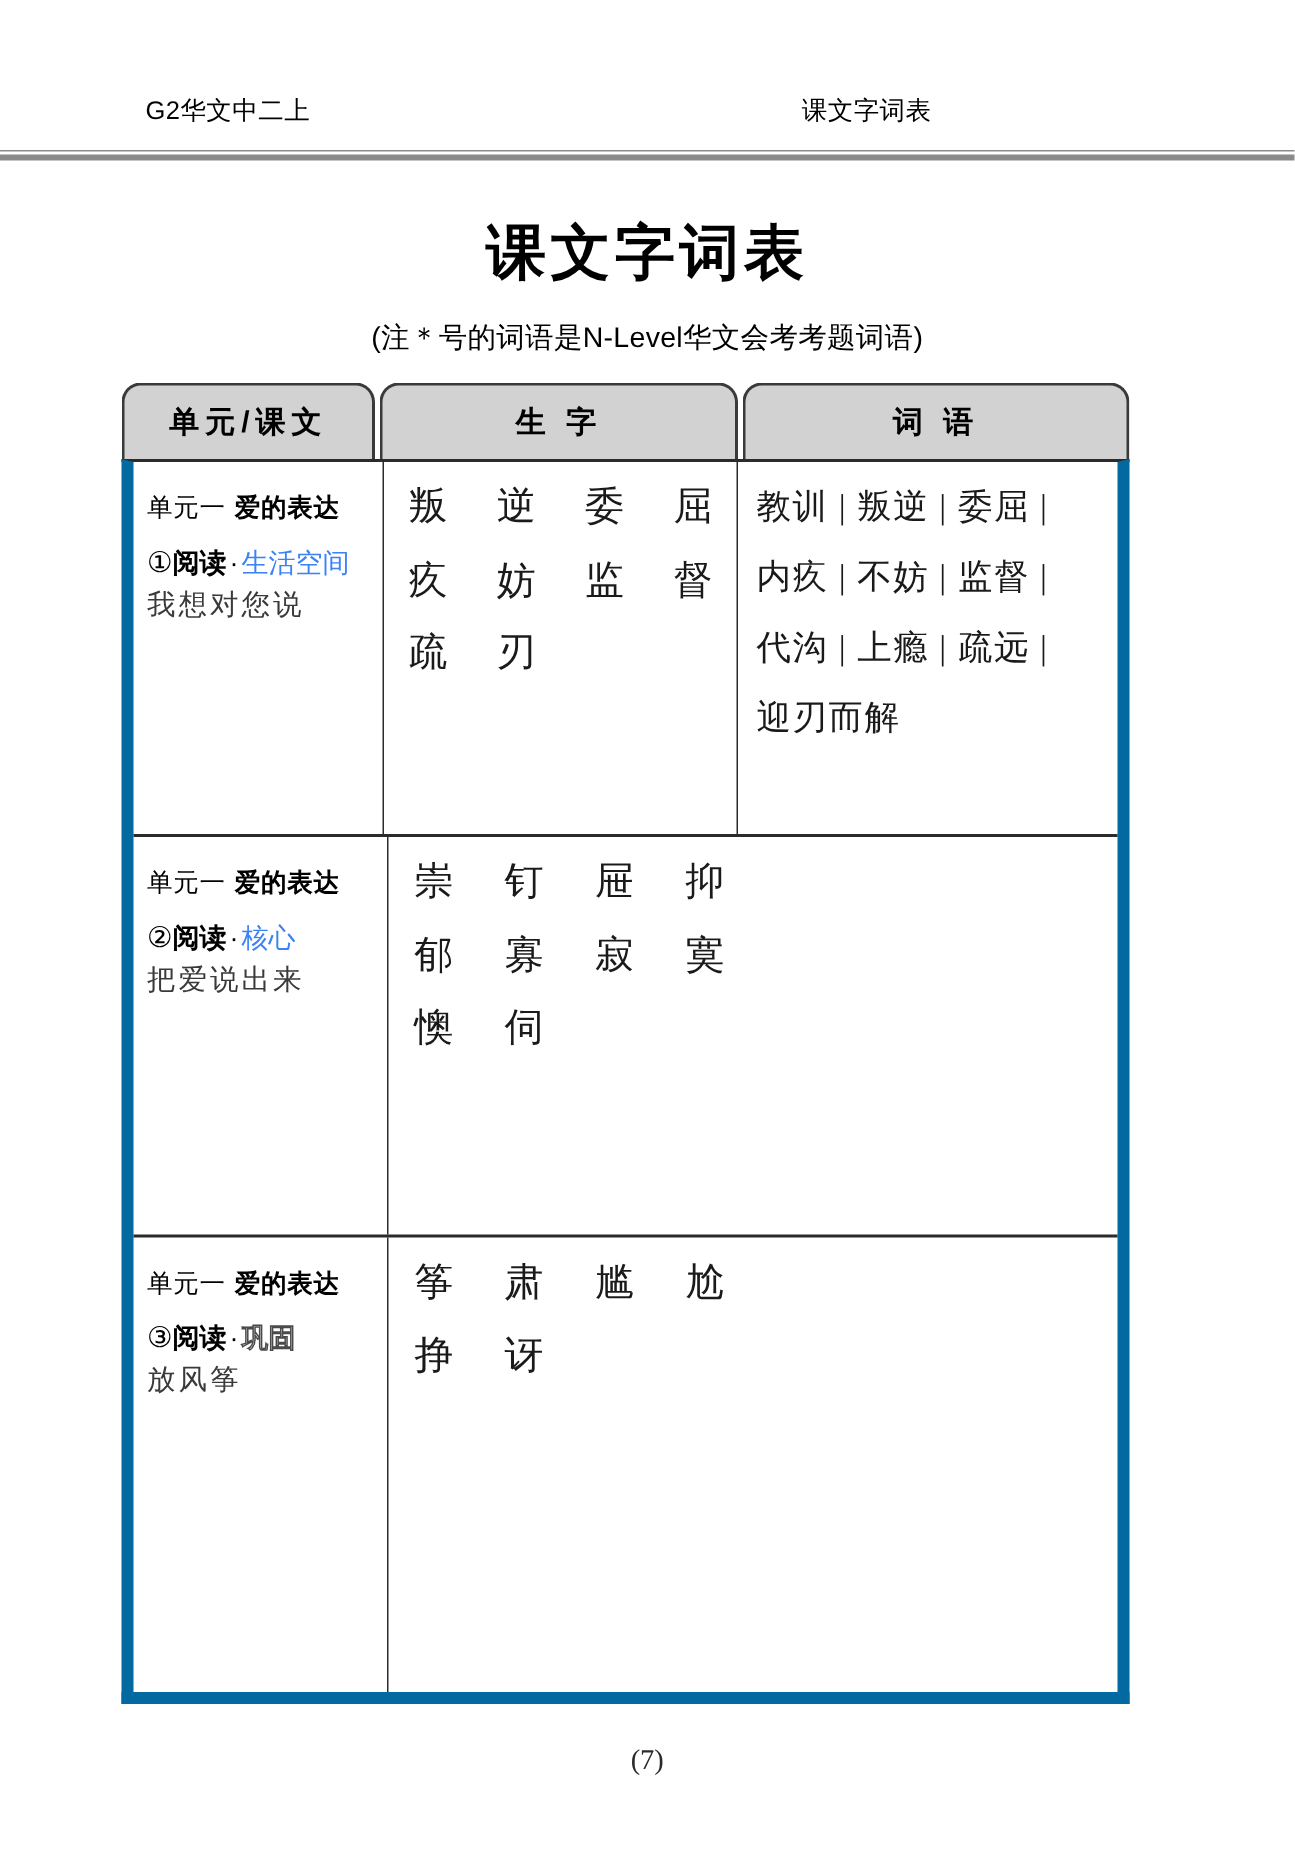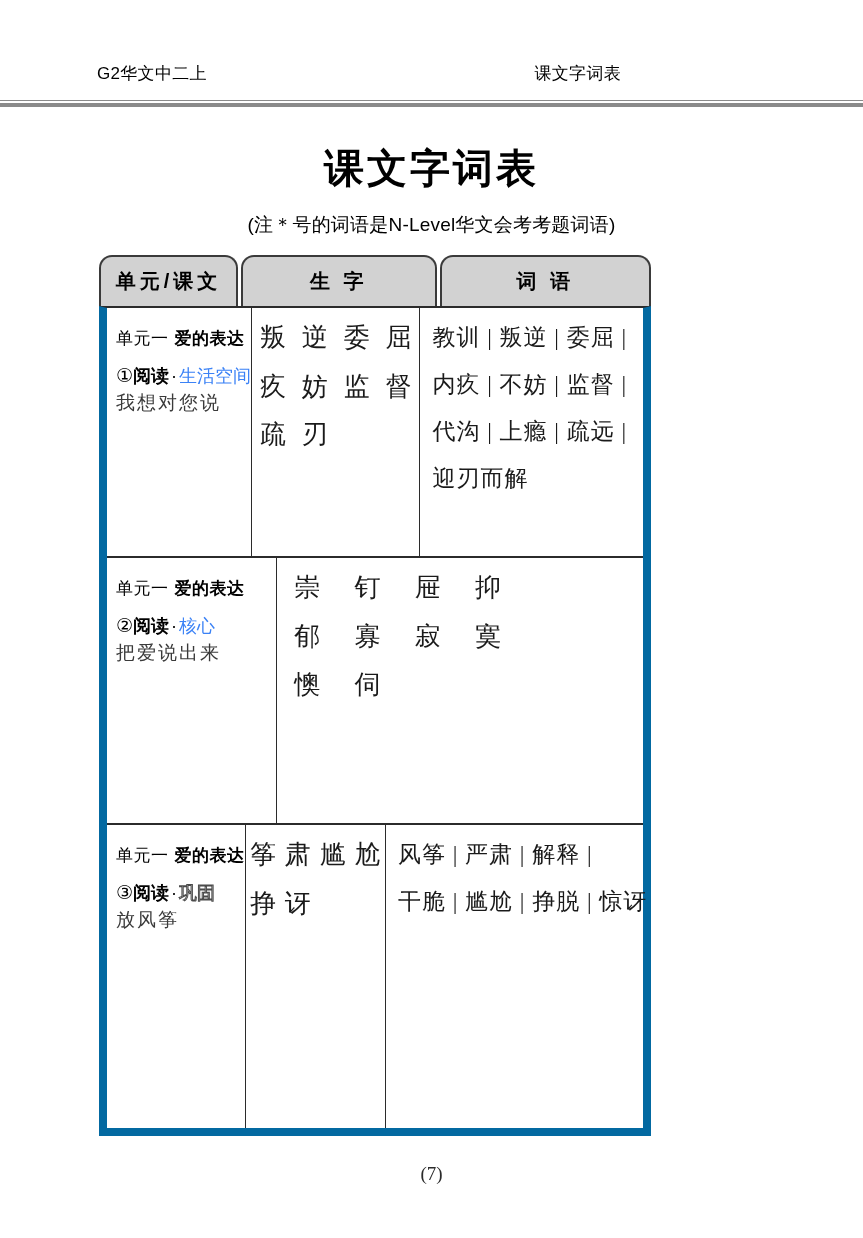--- a/index.html
+++ b/index.html
@@ -81,23 +81,23 @@
     left: 0;
     width: 863px;
     text-align: center;
     font-size: 19px;
     letter-spacing: 0.2px;
   }
 
   
   .table-wrap {
     position: absolute;
-    left: 99px;
+    left: 81px;
     top: 255px;
-    width: 552px;
+    width: 672px;
     border-radius: 18px;
   }
 
   .thead {
     position: relative;
     height: 51px;
     display: flex;
   }
   .th {
     background: #d2d2d2;
@@ -322,22 +322,18 @@
         <div class="char-grid">
           <div class="char-cell">筝</div>
           <div class="char-cell">肃</div>
           <div class="char-cell">尴</div>
           <div class="char-cell">尬</div>
           <div class="char-cell">挣</div>
           <div class="char-cell">讶</div>
         </div>
       </div>
 
-      <div class="td td-word">
-        <div class="word-line">风筝 | 严肃 | 解释 |</div>
-        <div class="word-line">干脆 | 尴尬 | 挣脱 | 惊讶</div>
-      </div>
     </div>
 
   </div>
 </div>
 
 <div class="footer">(7)</div>
 
 </body></html>

